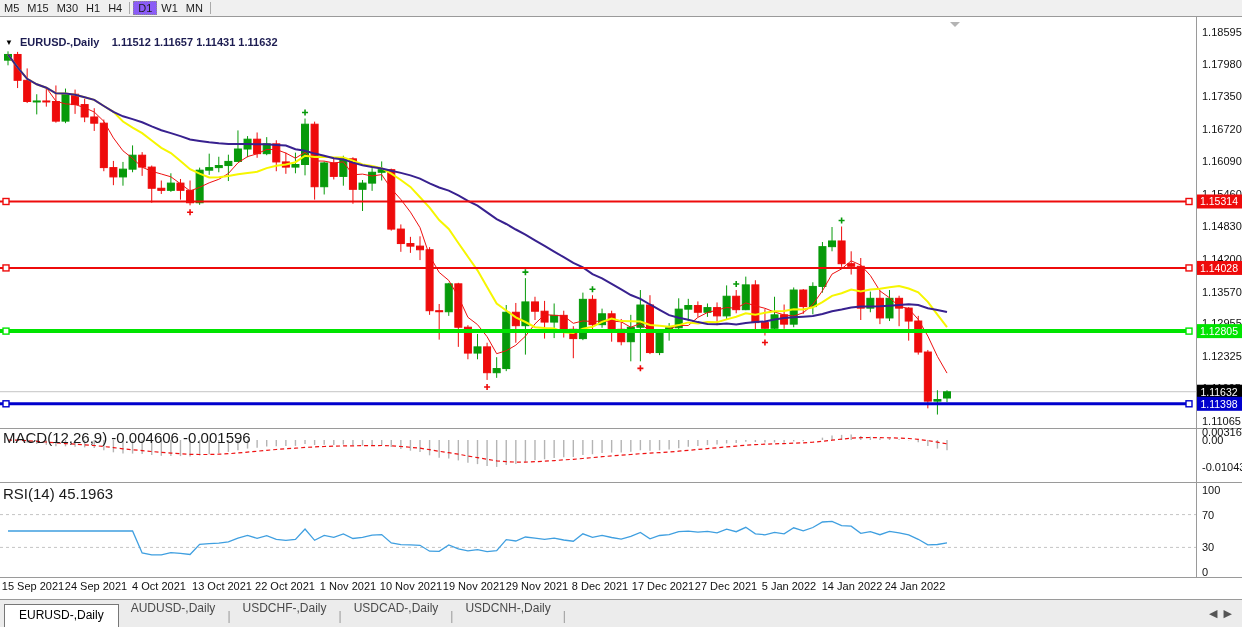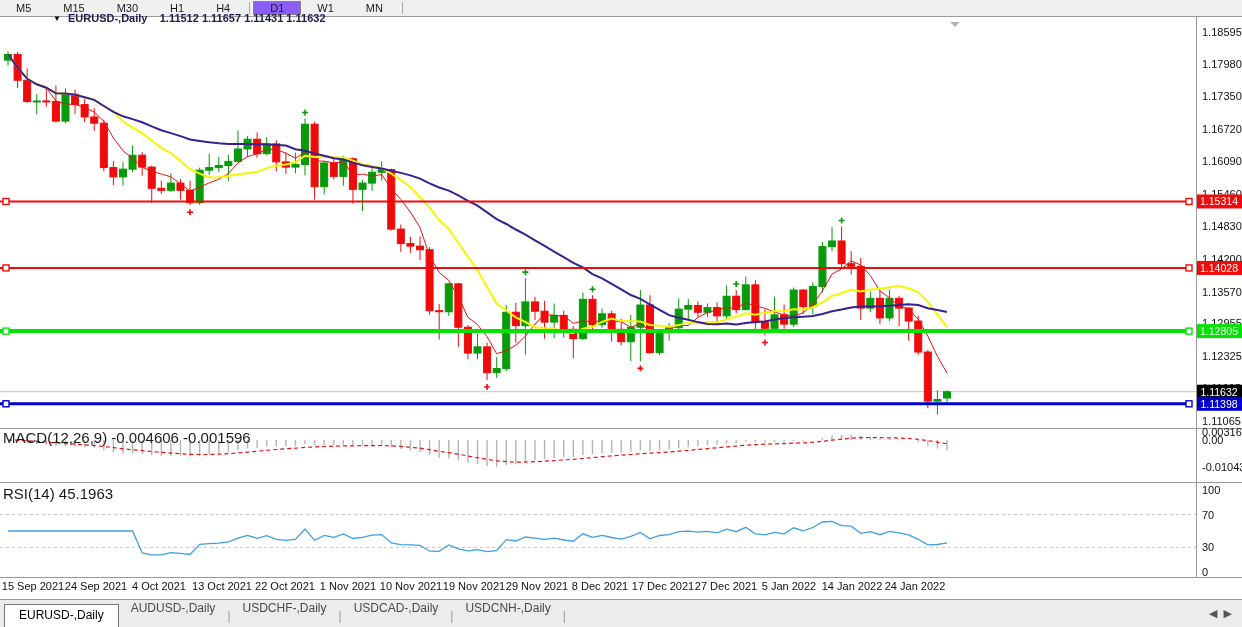--- a/index.html
+++ b/index.html
@@ -7,27 +7,27 @@
     width:1242px;height:627px;position:relative;overflow:hidden;
     background:#ffffff;font-family:"Liberation Sans",sans-serif;
     -webkit-font-smoothing:antialiased;
   }
   
   #tf-toolbar{
     position:absolute;left:0;top:0;width:1242px;height:16px;
     background:#f0f0f0;border-bottom:1px solid #9a9a9a;
     display:flex;align-items:center;font-size:11px;color:#1c1c1c;
   }
-  .tfbtn{padding:0 16px;height:14px;line-height:14px;cursor:default;white-space:nowrap;}
+  .tfbtn{padding:0 4px;height:14px;line-height:14px;cursor:default;white-space:nowrap;}
   .tfbtn.active{background:#8b5cf6;border:1px dotted #8a8a8a;line-height:12px;height:12px;}
   .tbsep{width:1px;height:12px;background:#aaa;margin:0 3px;}
   
   #chart-title{
-    position:absolute;left:5px;top:12px;font-size:11px;font-weight:bold;
-    color:#1d1d52;z-index:3;white-space:nowrap;margin-left:48px;
+    position:absolute;left:5px;top:36px;font-size:11px;font-weight:bold;
+    color:#1d1d52;z-index:3;white-space:nowrap;
   }
   #chart-title .tri{font-size:8px;color:#000;margin-right:4px;vertical-align:1px;}
   .ind-label{
     position:absolute;left:3px;font-size:15px;color:#1a1a1a;z-index:3;white-space:nowrap;
   }
   #macd-label{top:429px;}
   #rsi-label{top:485px;}
   #chart-svg{position:absolute;left:0;top:0;z-index:1;}
   
   

